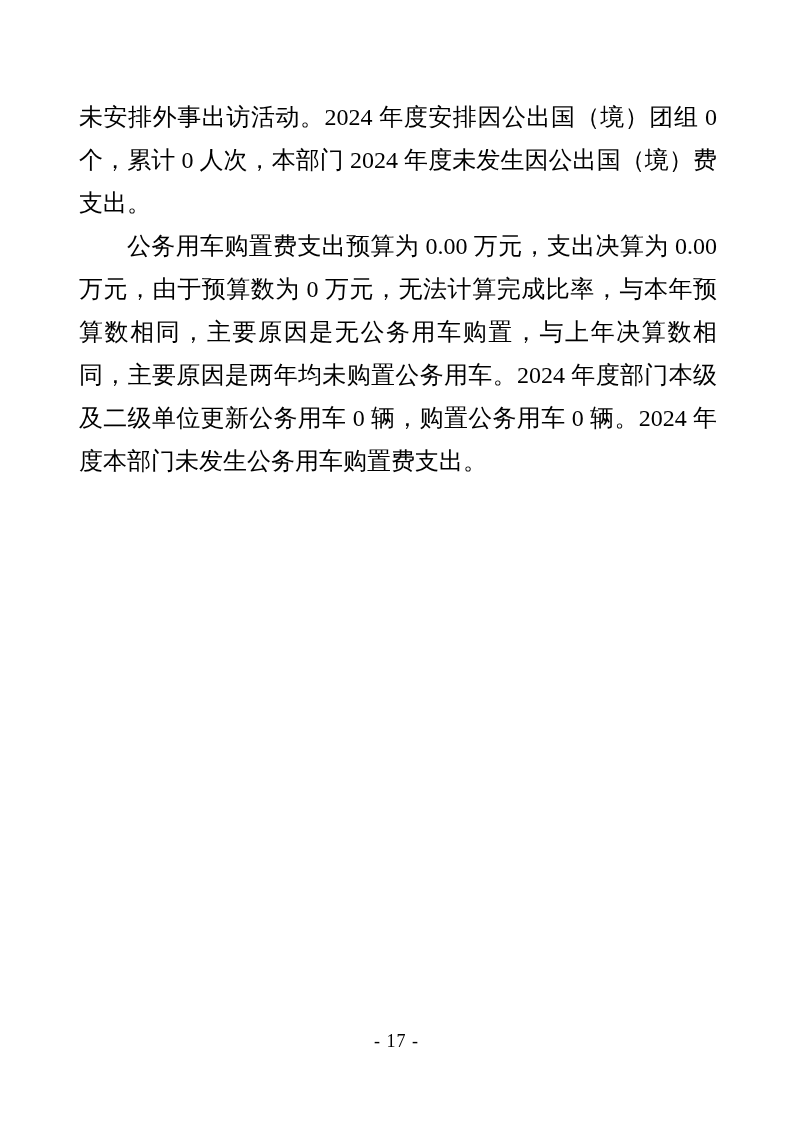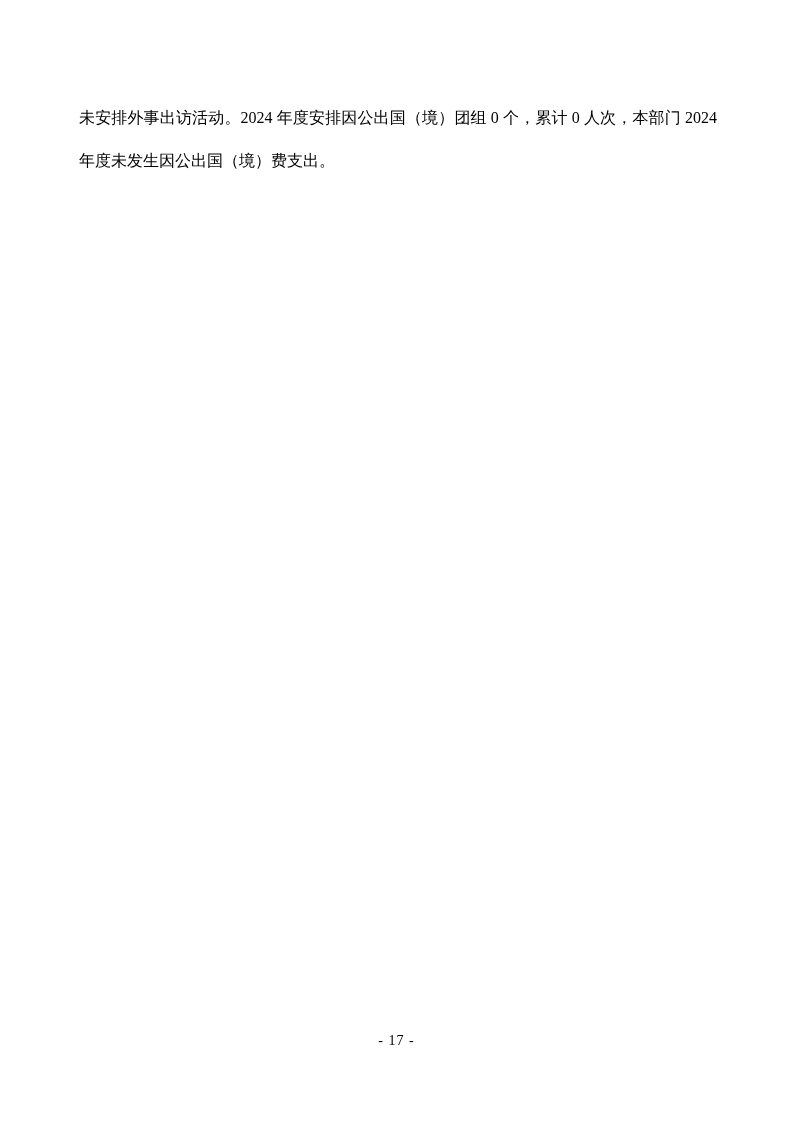--- a/index.html
+++ b/index.html
@@ -18,44 +18,45 @@
   }
   .content {
     position: absolute;
     left: 79px;
     top: 96px;
     width: 638px;
   }
   .para {
     margin: 0;
     padding: 0;
-    font-size: 16px;
+    font-size: 24px;
     line-height: 43px;
     text-align: justify;
     text-justify: inter-character;
     text-indent: 2em;
     word-break: break-all;
   }
   .para.first {
     text-indent: 0;
   }
   .footer {
     position: absolute;
     left: 0;
     top: 1031px;
     width: 793px;
     text-align: center;
-    font-size: 14px;
+    font-size: 18px;
     line-height: 20px;
     letter-spacing: 1px;
   }
 </style>
 </head>
 <body>
 
 <div class="page">
   <div class="content">
     <p class="para first">未安排外事出访活动。2024 年度安排因公出国（境）团组 0 个，累计 0 人次，本部门 2024 年度未发生因公出国（境）费支出。</p>
+    <p class="para">公务用车购置费支出预算为 0.00 万元，支出决算为 0.00 万元，由于预算数为 0 万元，无法计算完成比率，与本年预算数相同，主要原因是无公务用车购置，与上年决算数相同，主要原因是两年均未购置公务用车。2024 年度部门本级及二级单位更新公务用车 0 辆，购置公务用车 0 辆。2024 年度本部门未发生公务用车购置费支出。</p>
   </div>
   <div class="footer">
     <span>- 17 -</span>
   </div>
 </div>
 
 </body></html>

